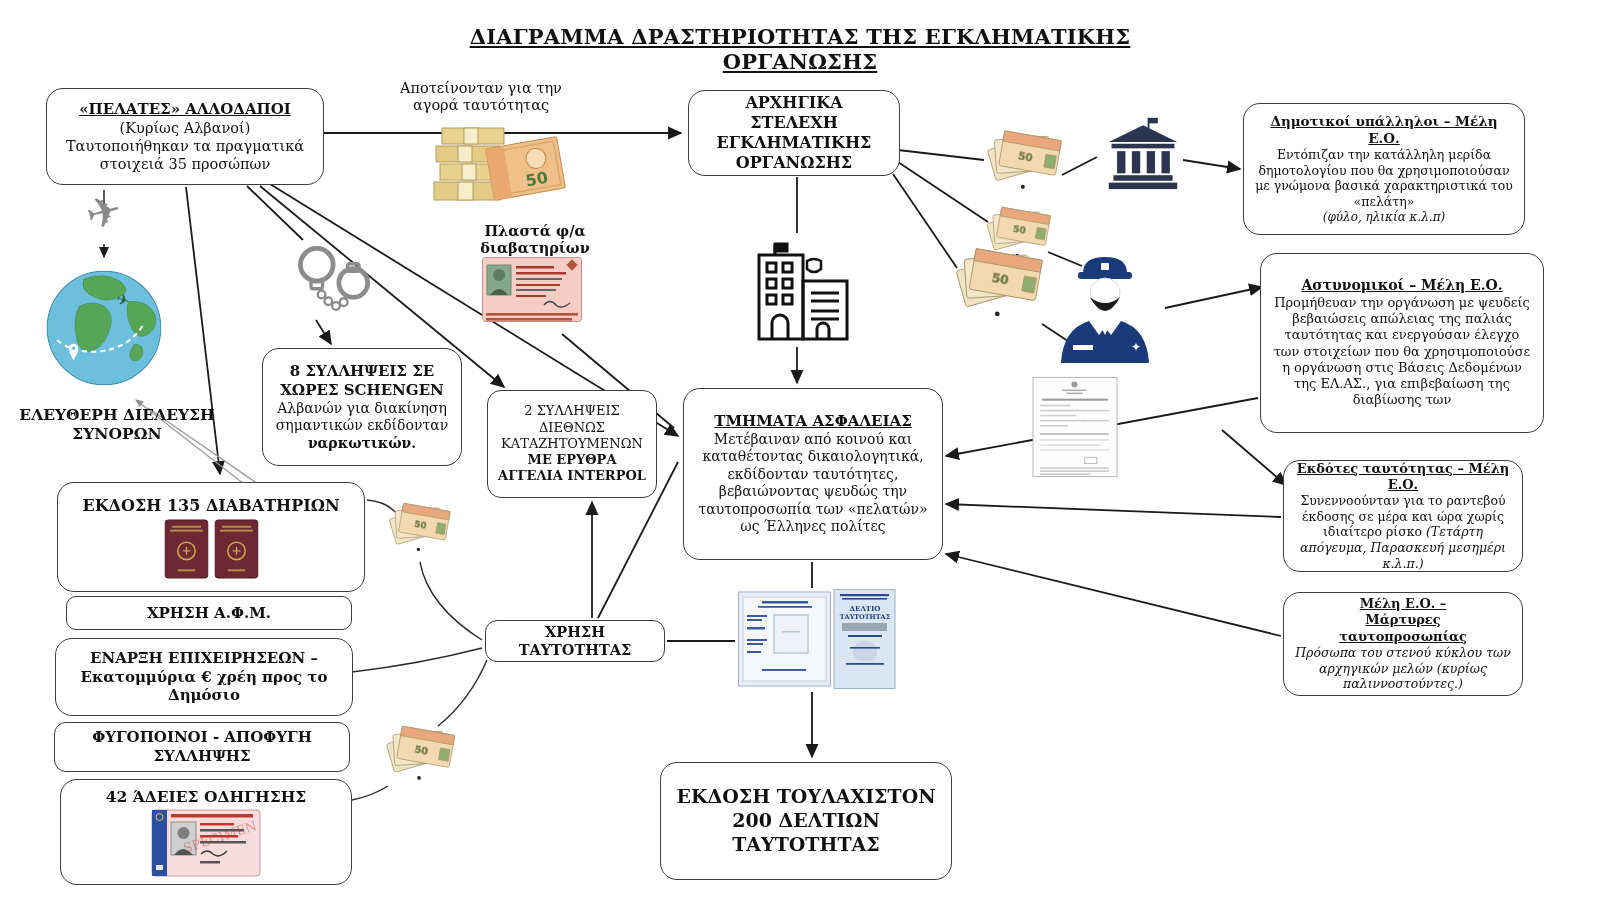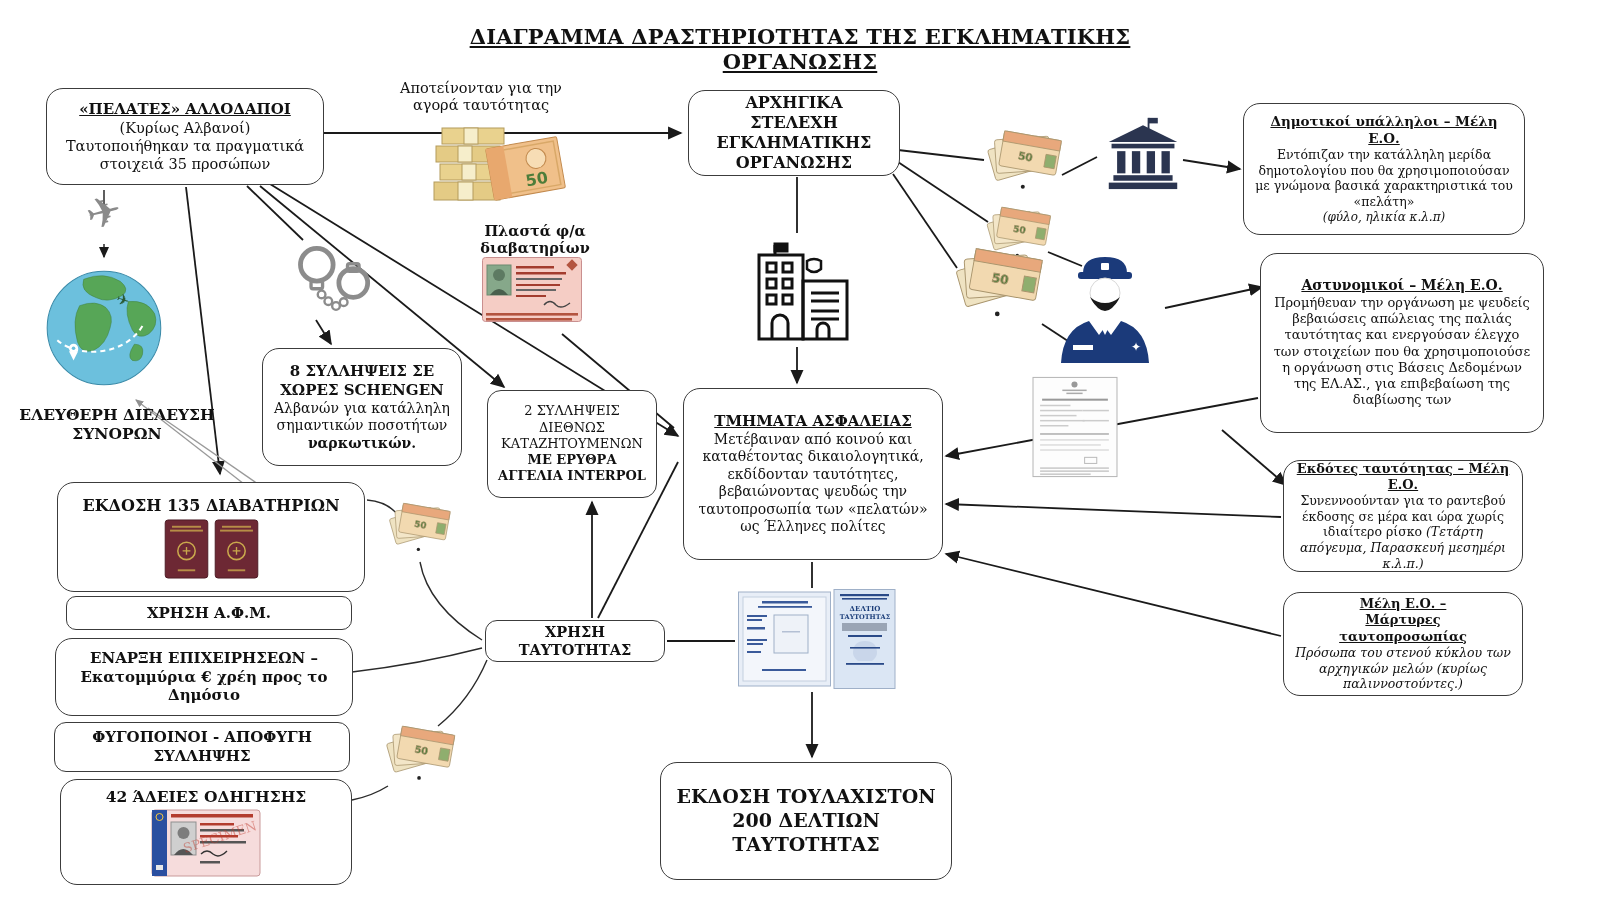--- a/index.html
+++ b/index.html
@@ -110,21 +110,21 @@
   </div>
 
   <div class="box" style="left:683px;top:388px;width:260px;height:172px;font-size:14px;">
     <span class="t" style="font-size:15px;">ΤΜΗΜΑΤΑ ΑΣΦΑΛΕΙΑΣ</span>
     <span>Μετέβαιναν από κοινού και καταθέτοντας δικαιολογητικά, εκδίδονταν ταυτότητες, βεβαιώνοντας ψευδώς την ταυτοπροσωπία των «πελατών» ως Έλληνες πολίτες</span>
   </div>
 
   <div class="box" style="left:262px;top:348px;width:200px;height:118px;font-size:14px;">
     <span class="b" style="font-size:15px;">8 ΣΥΛΛΗΨΕΙΣ ΣΕ ΧΩΡΕΣ SCHENGEN</span>
     <div>
-      <span>Αλβανών για κατάλληλη σημαντικών ποσοτήτων </span><span class="b">ναρκωτικών.</span>
+      <span>Αλβανών για διακίνηση σημαντικών εκδίδονταν </span><span class="b">ναρκωτικών.</span>
     </div>
   </div>
 
   <div class="box" style="left:487px;top:390px;width:170px;height:108px;font-size:13px;border-radius:14px;">
     <div>
       <span>2 ΣΥΛΛΗΨΕΙΣ ΔΙΕΘΝΩΣ ΚΑΤΑΖΗΤΟΥΜΕΝΩΝ </span><span class="b">ΜΕ ΕΡΥΘΡΑ ΑΓΓΕΛΙΑ INTERPOL</span>
     </div>
   </div>
 
   <div class="lbl" style="left:470px;top:222px;width:130px;font-size:14.5px;font-weight:bold;">Πλαστά φ/α διαβατηρίων</div>

